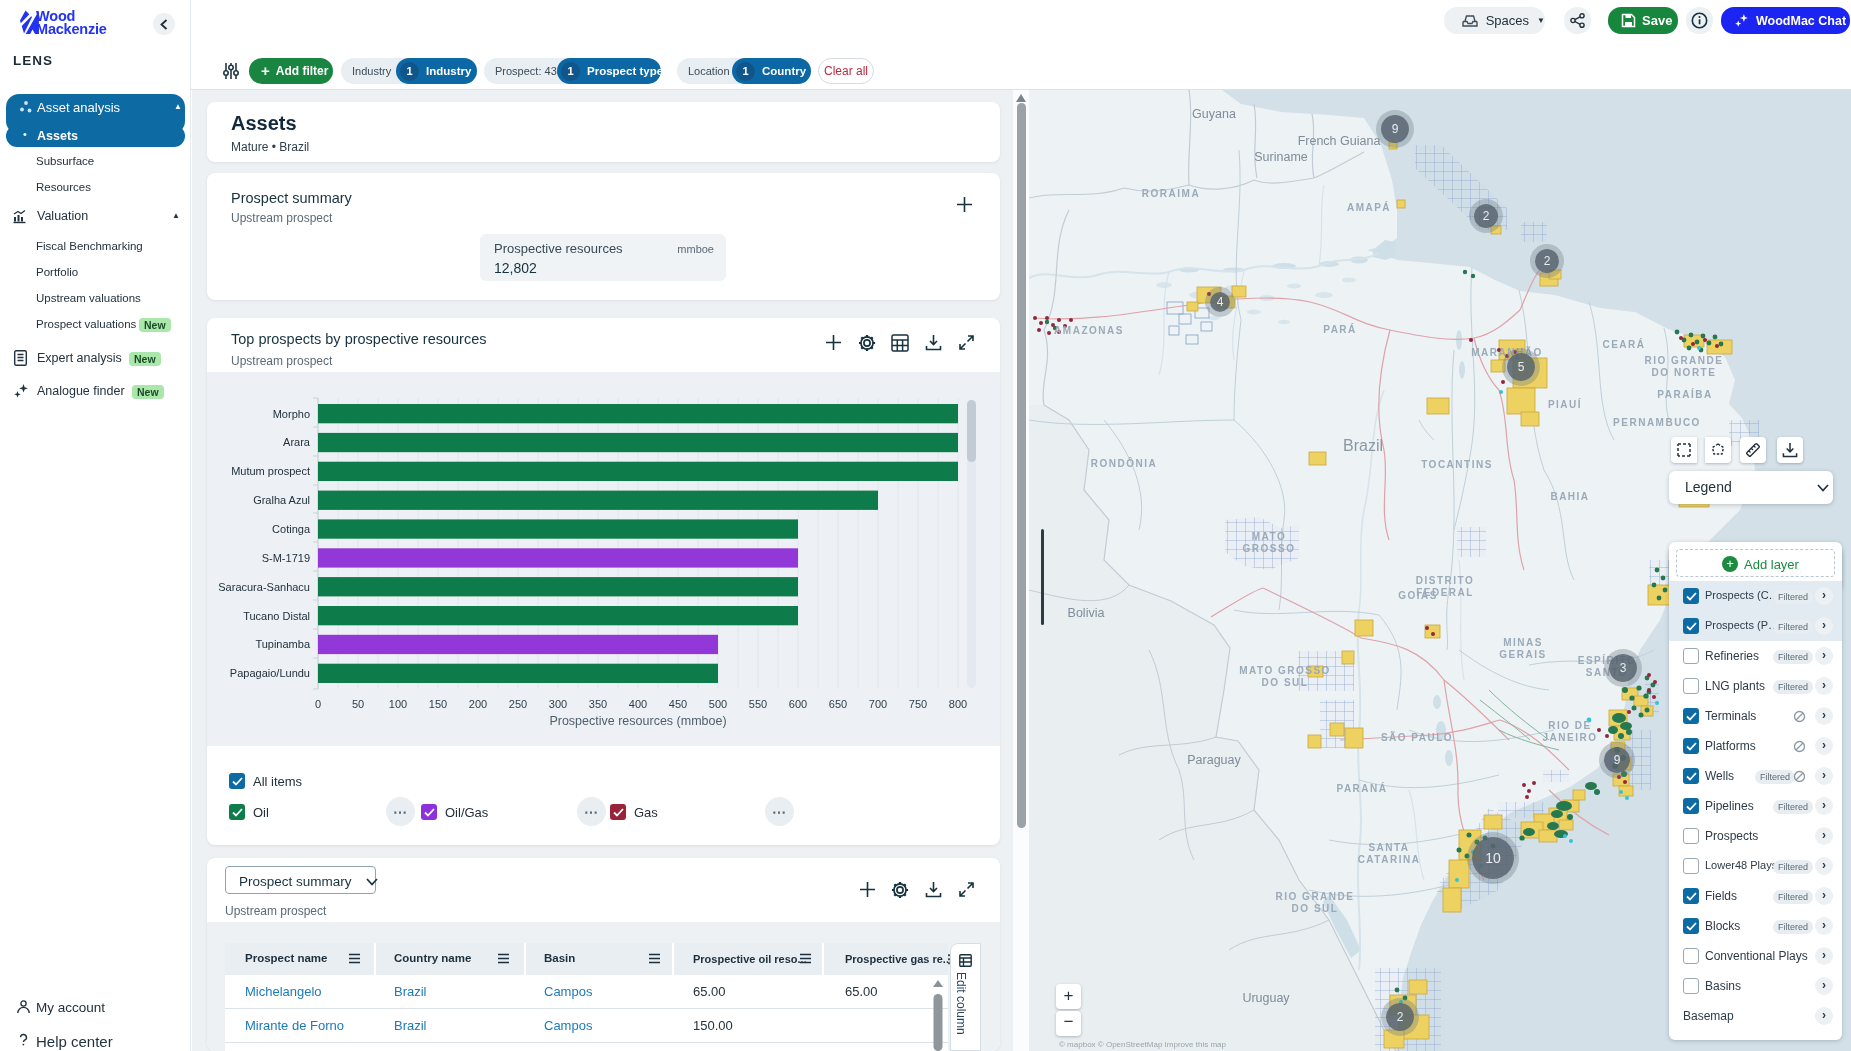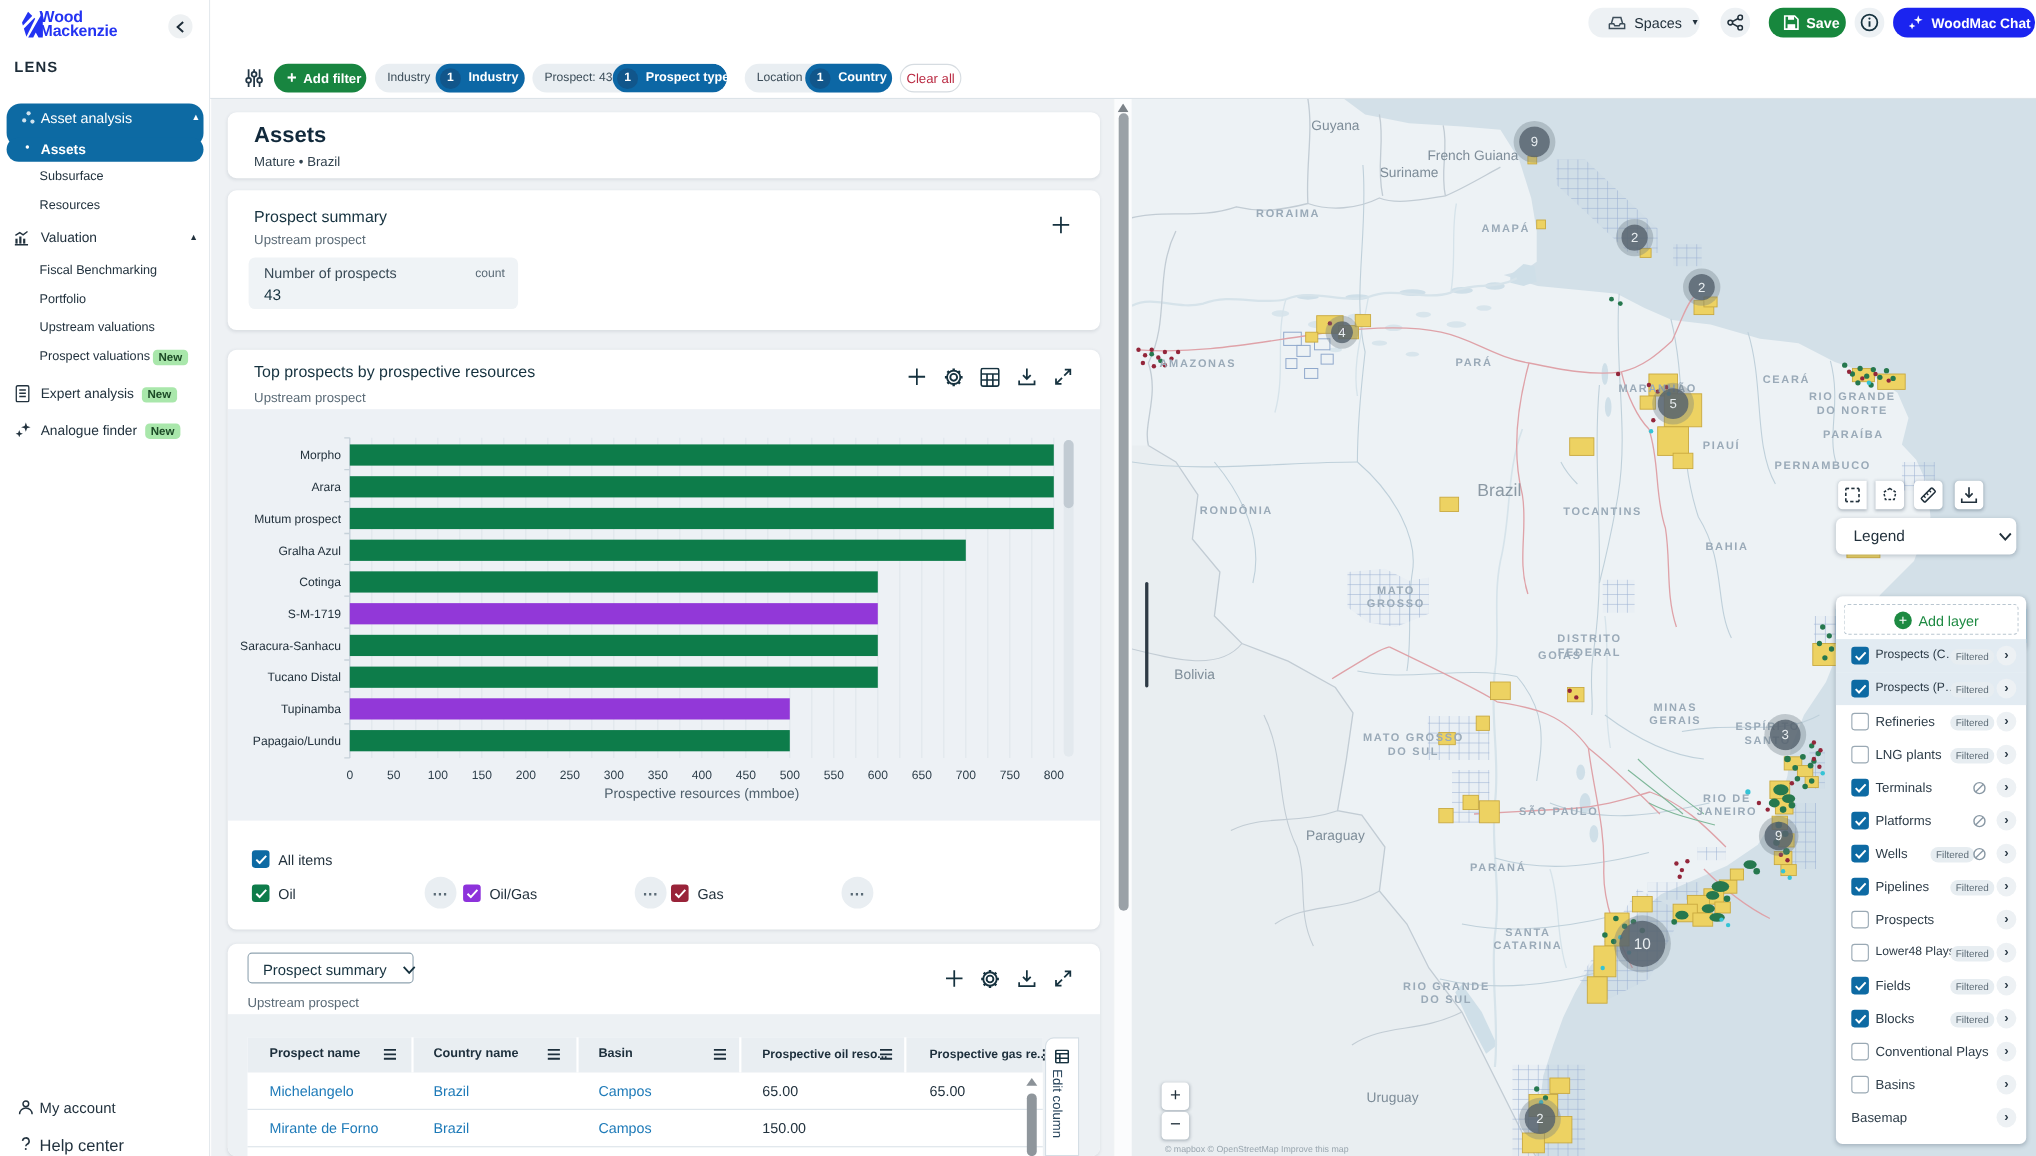--- a/index.html
+++ b/index.html
@@ -48,24 +48,24 @@
     <div class="abs" style="left:24px;top:10px;font-size:20px;font-weight:bold;color:#11293b;">Assets</div>
     <div class="abs" style="left:24px;top:38px;font-size:12px;color:#30414d;">Mature • Brazil</div>
   </div>
 
   <div class="card" style="top:173px;height:127px;">
     <div class="abs ctitle" style="left:24px;top:17px;">Prospect summary</div>
     <div class="abs csub" style="left:24px;top:38px;">Upstream prospect</div>
     <svg class="abs" style="left:749px;top:23px;" width="17" height="17" viewBox="0 0 17 17">
         <path d="M8.5 1 V16 M1 8.5 H16" stroke="#16323f" stroke-width="1.6"></path>
       </svg>
-    <div class="abs" style="left:19px;top:61px;width:245px;height:47px;background:#eff3f6;border-radius:6px;">
-      <div class="abs" style="left:14px;top:7px;font-size:13px;color:#394a56;">Number of prospects</div>
-      <div class="abs" style="right:12px;top:9px;font-size:11px;color:#5a6a76;">count</div>
-      <div class="abs" style="left:14px;top:26px;font-size:14px;color:#16323f;">43</div>
+    <div class="abs" style="left:273px;top:61px;width:246px;height:47px;background:#eff3f6;border-radius:6px;">
+      <div class="abs" style="left:14px;top:7px;font-size:13px;color:#394a56;">Prospective resources</div>
+      <div class="abs" style="right:12px;top:9px;font-size:11px;color:#5a6a76;">mmboe</div>
+      <div class="abs" style="left:14px;top:26px;font-size:14px;color:#16323f;">12,802</div>
     </div>
   </div>
 
   <div class="card" style="top:318px;height:527px;overflow:hidden;">
     <div class="abs ctitle" style="left:24px;top:13px;">Top prospects by prospective resources</div>
     <div class="abs csub" style="left:24px;top:36px;">Upstream prospect</div>
     <svg class="abs" style="left:618px;top:16px;" width="17" height="17" viewBox="0 0 17 17">
         <path d="M8.5 1 V16 M1 8.5 H16" stroke="#16323f" stroke-width="1.6"></path>
       </svg>
     <svg class="abs" style="left:651px;top:16px;" width="18" height="18" viewBox="0 0 18 18">

